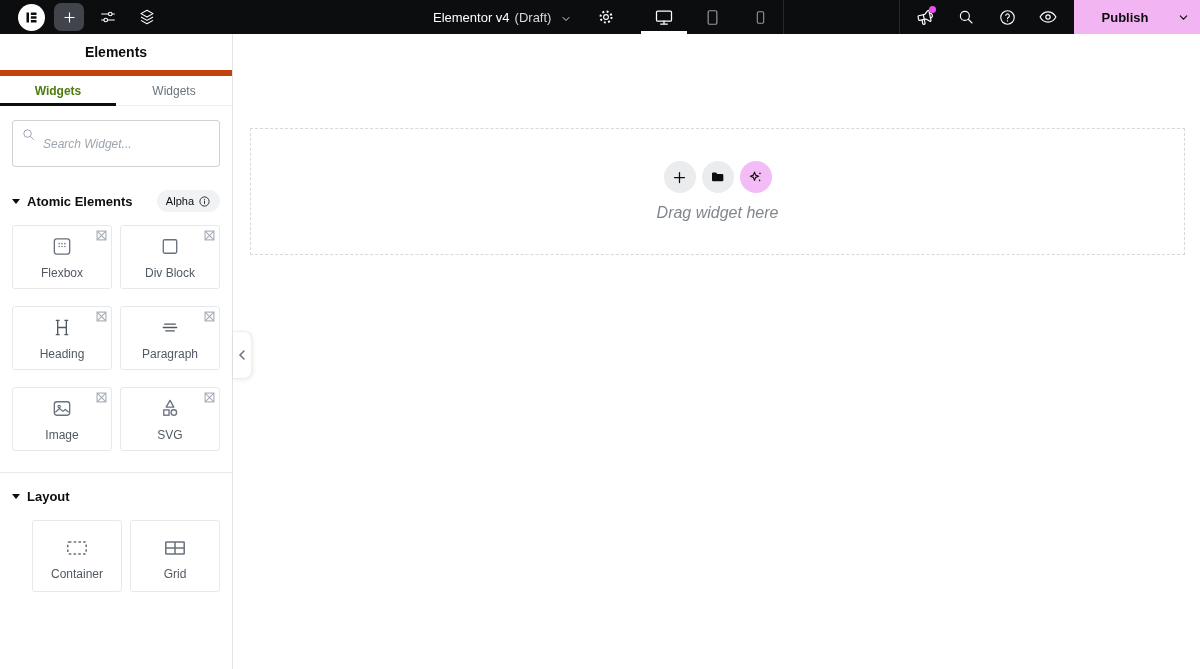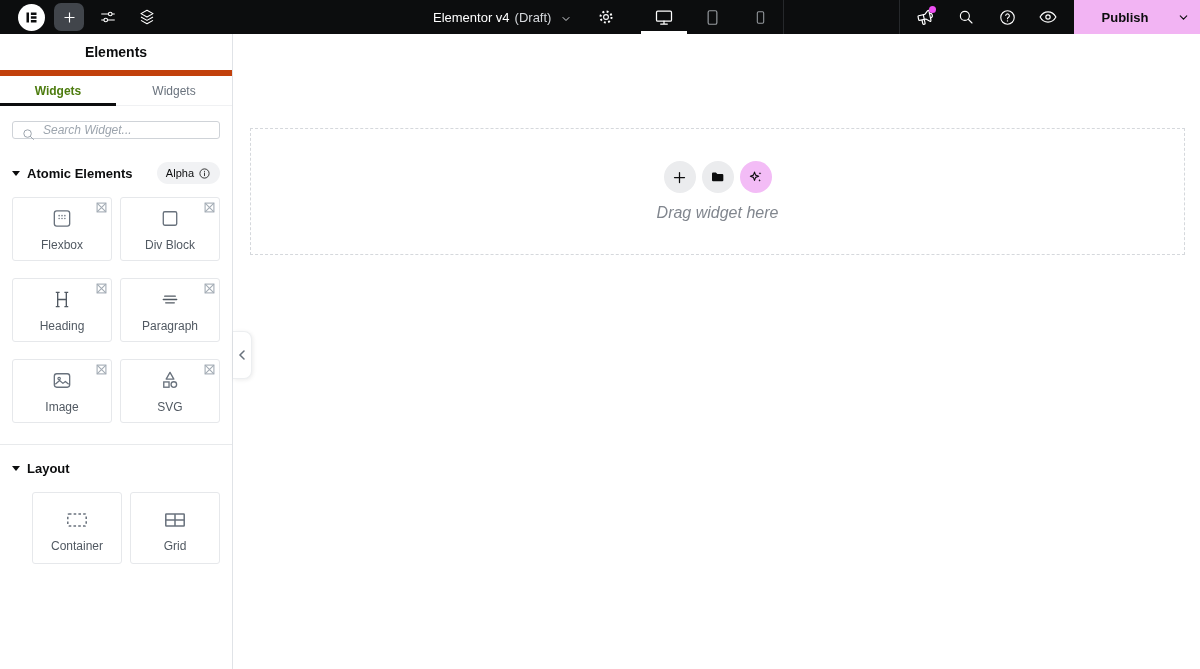--- a/index.html
+++ b/index.html
@@ -48,21 +48,21 @@
     border-bottom:6px solid #c2410c; }
   .sb-title { font-size:14px; font-weight:bold; color:#0c0d0e; }
   .sb-tabs { height:30px; display:flex; border-bottom:1px solid #f0f1f3; }
   .sb-tab { flex:1; display:flex; align-items:center; justify-content:center;
     font-size:12px; color:#69727d; cursor:pointer; position:relative; }
   .sb-tab.active { color:#4d7c0f;font-weight:bold; }
   .sb-tab.active::after { content:""; position:absolute; left:0; bottom:-1px;
     width:100%; height:3px; background:#0c0d0e; }
   .search-wrap { padding:14px 12px 0 12px; }
   .search-box { position:relative; }
-  .search-box input { width:100%; height:18px; border:1px solid #cfd3d8;
+  .search-box input { width:100%; height:47px; border:1px solid #cfd3d8;
     border-radius:3px; padding:0 24px 0 30px; font-size:12px; 
     color:#495157; outline:none; font-family:"Liberation Sans", sans-serif; }
   .search-box input::placeholder { color:#9da5ae; font-style:italic; }
   .search-glyph { position:absolute; left:9px; top:7px; }
   .section-head { display:flex; align-items:center; padding:0 12px; margin-top:23px;
     height:22px; }
   .caret { width:0; height:0; border-left:4px solid transparent;
     border-right:4px solid transparent; border-top:5px solid #0c0d0e;
     margin-right:7px; }
   .section-label { font-size:13px; font-weight:bold; color:#0c0d0e; }

